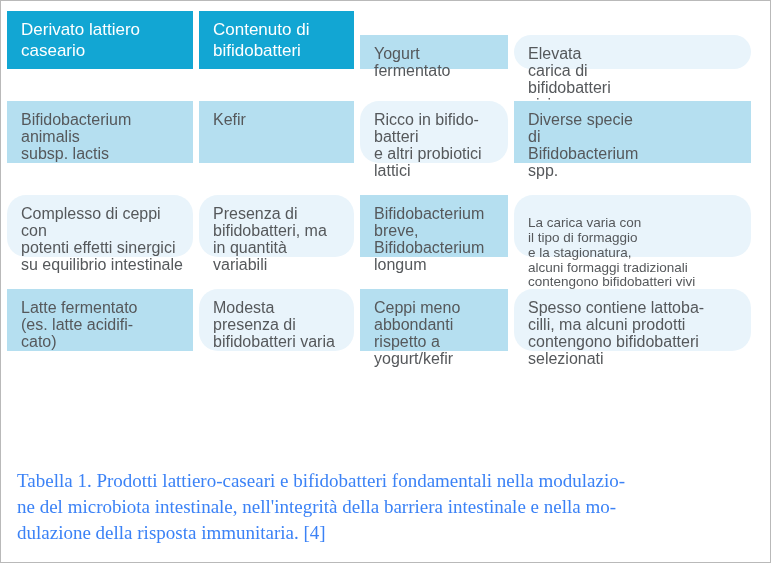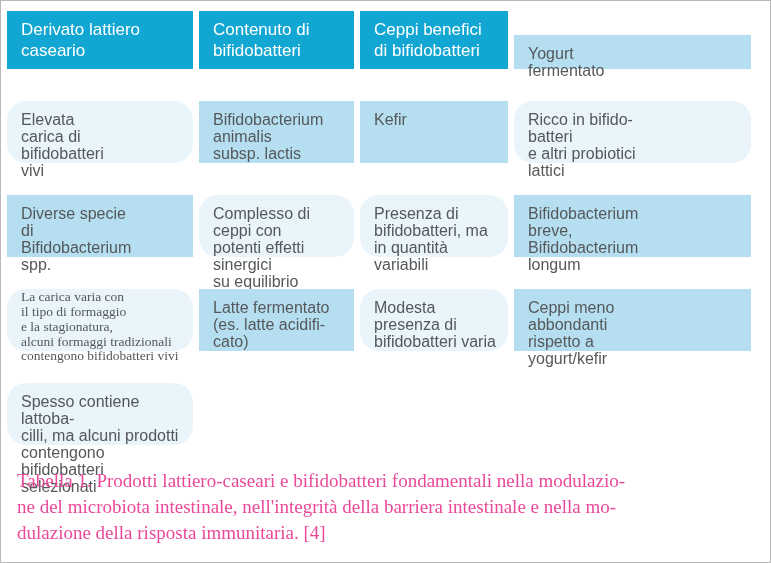--- a/index.html
+++ b/index.html
@@ -38,48 +38,45 @@
     font-size: 16px;
     line-height: 1.06;
     padding: 11px 8px 8px 14px;
     margin-top: 24px;
   }
   .col-odd  { background: #b5dff0; }
   .col-even { background: #e9f4fb; border-radius: 19px; }
   .cell.small {
     font-size: 13.5px;
     line-height: 1.1;
-    padding-top: 1px;
-    font-family: Liberation Serif, serif;
+    padding-top: 21px;
   }
   .caption {
     position: absolute;
     left: 16px;
     top: 467px;
     width: 748px;
     font-family: "Liberation Serif", "DejaVu Serif", serif;
     font-size: 19px;
     line-height: 1.36;
-    color: #ec4899;
+    color: #3b82f6;
     white-space: pre-line;
   }
 </style>
 </head>
 <body>
 
 <div class="canvas">
 
   <div class="table-grid">
 
     <div class="cell head">Derivato lattiero
 caseario</div>
     <div class="cell head">Contenuto di
 bifidobatteri</div>
-    <div class="cell head">Ceppi benefici
-di bifidobatteri</div>
 
     <div class="cell body col-odd">Yogurt
 fermentato</div>
     <div class="cell body col-even">Elevata
 carica di
 bifidobatteri
 vivi</div>
     <div class="cell body col-odd">Bifidobacterium
 animalis
 subsp. lactis</div>

